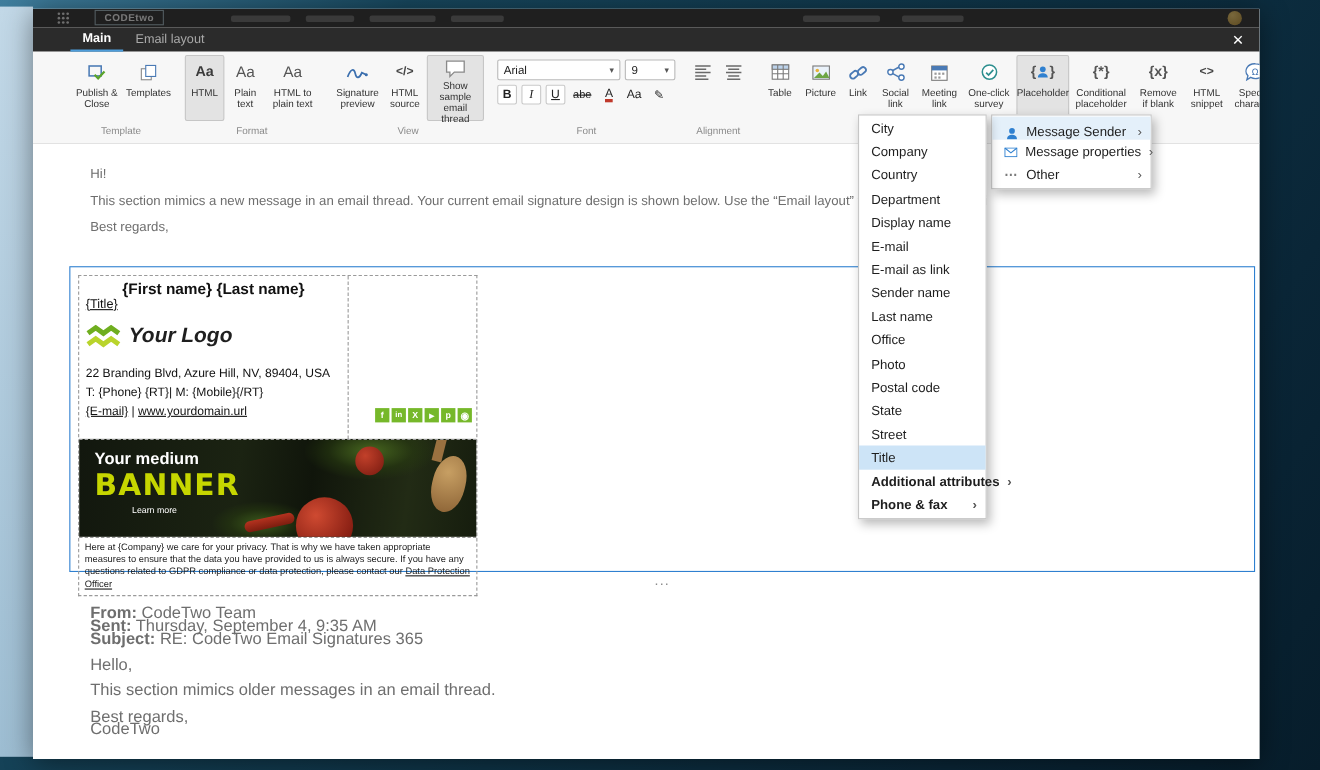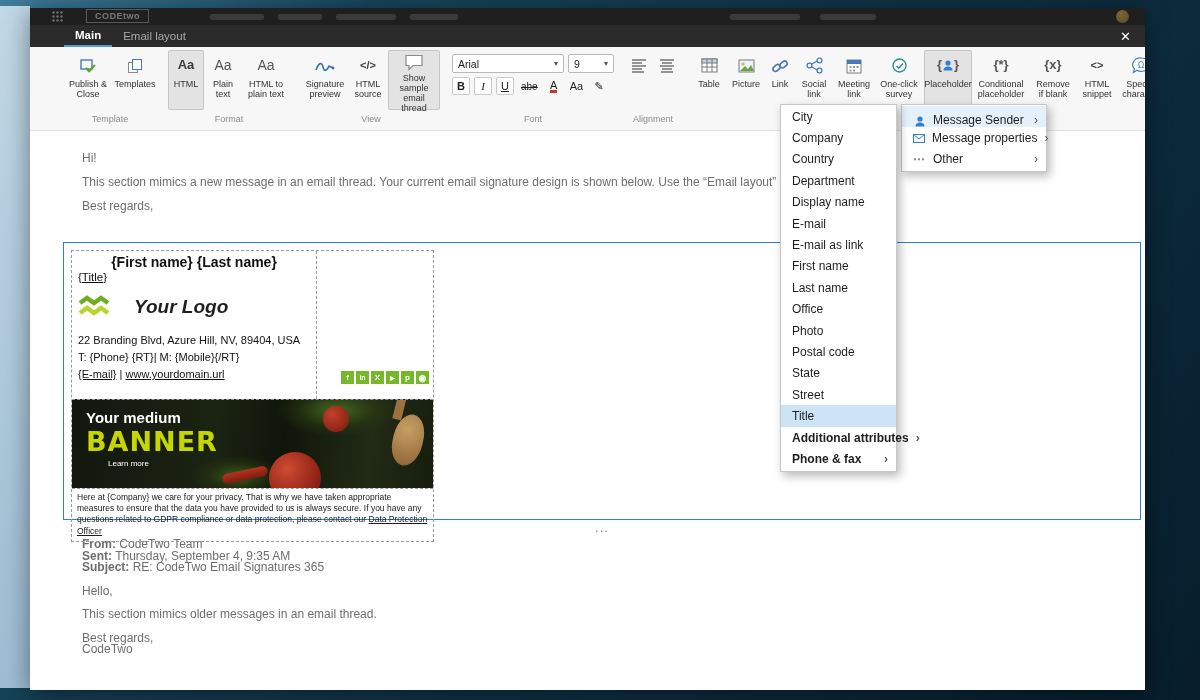--- a/index.html
+++ b/index.html
@@ -72,21 +72,21 @@
   .body1 { margin-bottom:8px; white-space:nowrap; }
   .close1 { margin-bottom:0; }
   .sig-select { margin:28px 0 0 33px; width:1078px; height:278px;
     border:1px solid #2f80d0; padding:7px; position:relative; }
   .sig-table { width:363px; border:1px dashed #9a9a9a; color:#111; }
   .sig-row1 { display:flex; height:148px; }
   .sig-colA { width:245px; border-right:1px dashed #9a9a9a; padding:4px 6px; }
   .sig-colB { flex:1; position:relative; }
   .sig-name { font-size:14px; font-weight:bold; line-height:15px;text-align:center; }
   .sig-title { font-size:11.5px; line-height:14px;text-decoration:underline; }
-  .logo-row { display:flex; align-items:center; gap:24px; margin:11px 0 15px; }
+  .logo-row { display:flex; align-items:flex-start; gap:7px; margin:11px 0 15px; }
   .logo-text { font-size:19px; font-weight:bold; font-style:italic; color:#1f1f1f; }
   .sig-line { font-size:11px; line-height:14px; }
   .sig-link { text-decoration:underline; color:#111; }
   .socials { position:absolute; right:4px; bottom:15px; display:flex; gap:2px; }
   .soc { width:13px; height:13px; background:#76b82a; color:#fff; font-size:8px; font-weight:bold;
     display:flex; align-items:center; justify-content:center; }
   .soc.yt { font-size:6px; } .soc.in { font-size:7px; } .soc.ig { font-size:9px; }
   
   .banner { border-top:1px dashed #9a9a9a; height:89px; position:relative; overflow:hidden;
     background:linear-gradient(97deg,#12170e 0%,#1b2312 40%,#10150b 58%,#222b15 82%,#161d0e 100%); }
@@ -101,29 +101,29 @@
   .b-spoon { position:absolute; right:10px; top:14px; width:30px; height:52px; border-radius:50%/46%;
     background:radial-gradient(circle at 40% 30%,#c79f63,#8a6134); transform:rotate(14deg); }
   .b-spoonh { position:absolute; right:26px; top:-28px; width:9px; height:48px;
     background:#9a7140; transform:rotate(14deg); }
   .b-chili { position:absolute; left:150px; bottom:8px; width:46px; height:10px; border-radius:5px;
     background:linear-gradient(#b5321f,#7c1d0f); transform:rotate(-12deg); }
   .b-text { position:absolute; left:14px; top:9px; color:#fff; }
   .b-l1 { font-size:15px; font-weight:bold; line-height:18px; }
   .b-l2 { font-size:27px; font-weight:bold; letter-spacing:1px; color:#c6d600; line-height:29px;
     font-family:"DejaVu Sans", sans-serif; }
-  .b-l3 { font-size:8px; margin-top:3px; margin-left:22px; }
+  .b-l3 { font-size:8px; margin-top:3px; margin-left:34px; }
   
   .gdpr { border-top:1px dashed #9a9a9a; padding:3px 5px 4px; font-size:8.5px; line-height:1.32;
     color:#1c1c1c; }
   .gdpr a, .gdpr .glink { text-decoration:underline; color:#1c1c1c; }
   
   .collapse-dots { width:1078px; margin-left:33px; text-align:center; color:#8a8a8a;
     font-size:13px; line-height:10px; margin-top:3px; letter-spacing:1px; }
-  .thread { margin-left:52px; margin-top:6px; font-size:12px; line-height:11.5px; color:#6e6e6e; }
+  .thread { margin-left:52px; margin-top:19px; font-size:15px; line-height:11.5px; color:#6e6e6e; }
   .thread .hl-label { font-weight:bold; }
   .t-gap { height:12px; }
   
   .menu { position:absolute; background:#fff; border:1px solid #c6c6c6;
     box-shadow:3px 4px 9px rgba(0,0,0,.28); z-index:40; padding:1px 0; }
   .mi { height:21.4px; display:flex; align-items:center; gap:7px; padding:0 8px 0 11px;
     font-size:12px; color:#1e1e1e; white-space:nowrap; }
   .mi.hl { background:#cde4f7; }
   .mi.sel { background:#e4f0fa;align-items:flex-end; }
   .mi.bold { font-weight:bold; }
@@ -533,21 +533,21 @@
 </div>
 
 <div class="menu" id="placeholder-submenu">
   <div class="mi">City</div>
   <div class="mi">Company</div>
   <div class="mi">Country</div>
   <div class="mi">Department</div>
   <div class="mi">Display name</div>
   <div class="mi">E-mail</div>
   <div class="mi">E-mail as link</div>
-  <div class="mi">First name</div>
+  <div class="mi">Sender name</div>
   <div class="mi">Last name</div>
   <div class="mi">Office</div>
   <div class="mi">Photo</div>
   <div class="mi">Postal code</div>
   <div class="mi">State</div>
   <div class="mi">Street</div>
   <div class="mi hl">Title</div>
   <div class="mi bold">
     <span>Additional attributes</span>
     <span class="sub">›</span>

